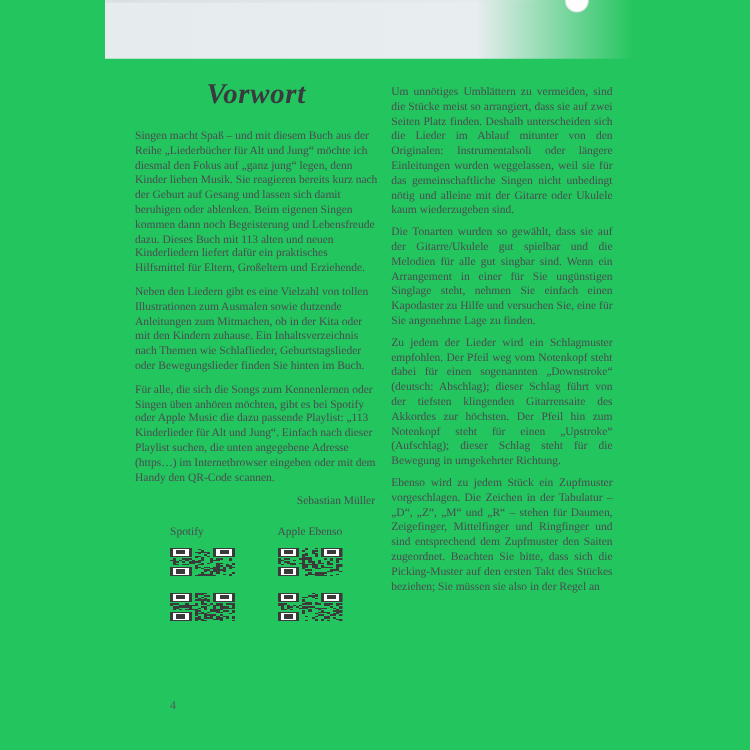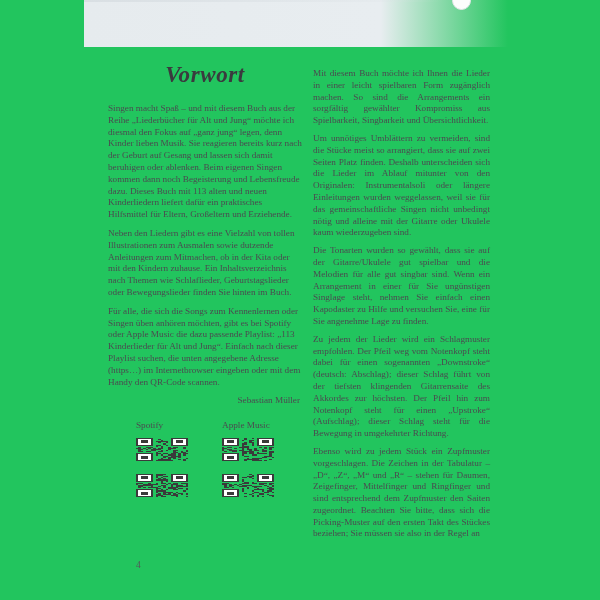--- a/index.html
+++ b/index.html
@@ -322,21 +322,21 @@
               <rect x="16" y="19" width="1" height="1" fill="#3a3a3a"></rect>
               <rect x="8" y="20" width="1" height="1" fill="#3a3a3a"></rect>
               <rect x="10" y="20" width="1" height="1" fill="#3a3a3a"></rect>
               <rect x="11" y="20" width="1" height="1" fill="#3a3a3a"></rect>
               <rect x="16" y="20" width="1" height="1" fill="#3a3a3a"></rect>
               <rect x="20" y="20" width="1" height="1" fill="#3a3a3a"></rect>
             </svg>
           </div>
       </div>
       <div class="service">
-        <div class="service-name">Apple Music</div>
+        <div class="service-name">Apple Ebenso</div>
         <div class="qr">
             <svg viewBox="0 0 21 21" preserveAspectRatio="none" shape-rendering="crispEdges">
               <rect x="0" y="0" width="7" height="7" fill="#3a3a3a"></rect>
               <rect x="1" y="1" width="5" height="5" fill="#fff"></rect>
               <rect x="2" y="2" width="3" height="3" fill="#3a3a3a"></rect>
               <rect x="14" y="0" width="7" height="7" fill="#3a3a3a"></rect>
               <rect x="15" y="1" width="5" height="5" fill="#fff"></rect>
               <rect x="16" y="2" width="3" height="3" fill="#3a3a3a"></rect>
               <rect x="0" y="14" width="7" height="7" fill="#3a3a3a"></rect>
               <rect x="1" y="15" width="5" height="5" fill="#fff"></rect>
@@ -571,21 +571,20 @@
               <rect x="14" y="20" width="1" height="1" fill="#3a3a3a"></rect>
               <rect x="16" y="20" width="1" height="1" fill="#3a3a3a"></rect>
               <rect x="20" y="20" width="1" height="1" fill="#3a3a3a"></rect>
             </svg>
           </div>
       </div>
     </div>
   </div>
 
   <div class="col-right">
-    <p>Mit diesem Buch möchte ich Ihnen die Lieder in einer leicht spielbaren Form zugänglich machen. So sind die Arrangements ein sorgfältig gewählter Kompromiss aus Spielbarkeit, Singbarkeit und Übersichtlichkeit.</p>
     <p>Um unnötiges Umblättern zu vermeiden, sind die Stücke meist so arrangiert, dass sie auf zwei Seiten Platz finden. Deshalb unterscheiden sich die Lieder im Ablauf mitunter von den Originalen: Instrumentalsoli oder längere Einleitungen wurden weggelassen, weil sie für das gemeinschaftliche Singen nicht unbedingt nötig und alleine mit der Gitarre oder Ukulele kaum wiederzugeben sind.</p>
     <p>Die Tonarten wurden so gewählt, dass sie auf der Gitarre/Ukulele gut spielbar und die Melodien für alle gut singbar sind. Wenn ein Arrangement in einer für Sie ungünstigen Singlage steht, nehmen Sie einfach einen Kapodaster zu Hilfe und versuchen Sie, eine für Sie angenehme Lage zu finden.</p>
     <p>Zu jedem der Lieder wird ein Schlagmuster empfohlen. Der Pfeil weg vom Notenkopf steht dabei für einen sogenannten „Downstroke“ (deutsch: Abschlag); dieser Schlag führt von der tiefsten klingenden Gitarrensaite des Akkordes zur höchsten. Der Pfeil hin zum Notenkopf steht für einen „Upstroke“ (Aufschlag); dieser Schlag steht für die Bewegung in umgekehrter Richtung.</p>
     <p>Ebenso wird zu jedem Stück ein Zupfmuster vorgeschlagen. Die Zeichen in der Tabulatur – „D“, „Z“, „M“ und „R“ – stehen für Daumen, Zeigefinger, Mittelfinger und Ringfinger und sind entsprechend dem Zupfmuster den Saiten zugeordnet. Beachten Sie bitte, dass sich die Picking-Muster auf den ersten Takt des Stückes beziehen; Sie müssen sie also in der Regel an</p>
   </div>
 
   <div class="page-number">4</div>
 
 </div>
 

